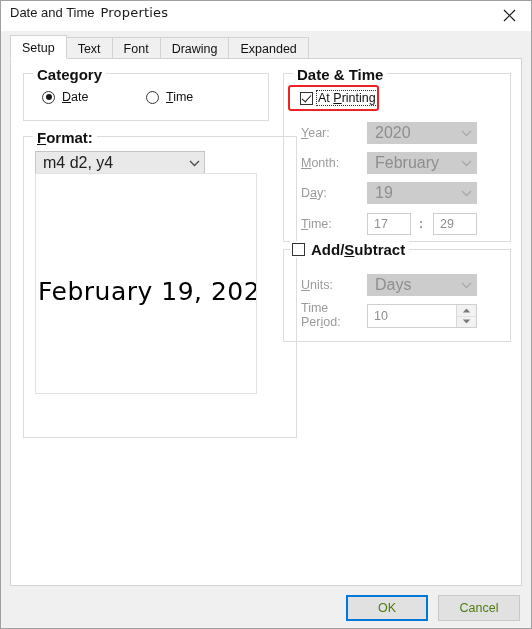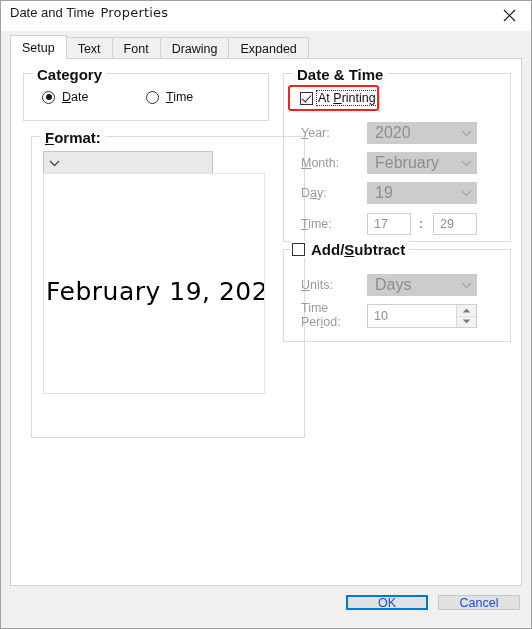--- a/index.html
+++ b/index.html
@@ -134,21 +134,21 @@
     left: 6px;
     padding: 0 4px 0 2px;
     display: flex;
     align-items: center;
     gap: 6px;
     top: -9px;
   }
 
   
   #group-category { left: 12px;  top: 14px;  width: 246px; height: 48px; }
-  #group-format   { left: 20px;  top: 77px;  width: 274px; height: 302px; }
+  #group-format   { left: 12px;  top: 77px;  width: 274px; height: 302px; }
   #group-datetime { left: 272px; top: 14px;  width: 228px; height: 169px; }
   #group-addsub   { left: 272px; top: 190px; width: 228px; height: 93px; }
 
   
   .radio-row {
     position: absolute;
     display: flex;
     align-items: center;
   }
   .radio {
@@ -338,29 +338,29 @@
 
   
   .focus-ring {
     border: 1px dotted #333;
     padding: 0 1px;
   }
 
   
   .footer-btn {
     position: absolute;
-    height: 15px;
+    height: 26px;
     background: #e1e1e1;
     border: 1px solid #c8c8c8;
     box-sizing: border-box;
     display: flex;
     align-items: center;
     justify-content: center;
     font-size: 12.5px;
-    color: #1d4ed8;
+    color: #4d7c0f;
     cursor: default;
   }
   .footer-btn.default {
     border: 2px solid #0078d7;
     background: #e1e1e1;
   }
   #btn-ok     { left: 345px; top: 594px; width: 82px; }
   #btn-cancel { left: 437px; top: 594px; width: 82px; }
 </style>
 </head>
@@ -403,20 +403,21 @@
       <div class="radio-row" style="left:122px; top:16px;">
         <span class="radio"></span>
         <span class="radio-label"><span class="mn">T</span><span>ime</span></span>
       </div>
     </div>
 
     <div class="group" id="group-format">
       <div class="group-title"><span class="mn">F</span><span>ormat:</span></div>
 
       <div class="combo" style="left:11px; top:14px; width:170px; height:24px;">
+        <span class="combo-text">m4 d2, y4</span>
         <span class="combo-arrow">
           <svg width="11" height="7" viewBox="0 0 11 7">
               <polyline points="1,1 5.5,5.5 10,1" fill="none" stroke="#4a4a4a" stroke-width="1.3"></polyline>
             </svg>
         </span>
       </div>
 
       <div class="lbl" style="left:13px; top:49px;">Sample</div>
 
       <div id="sample-box">

